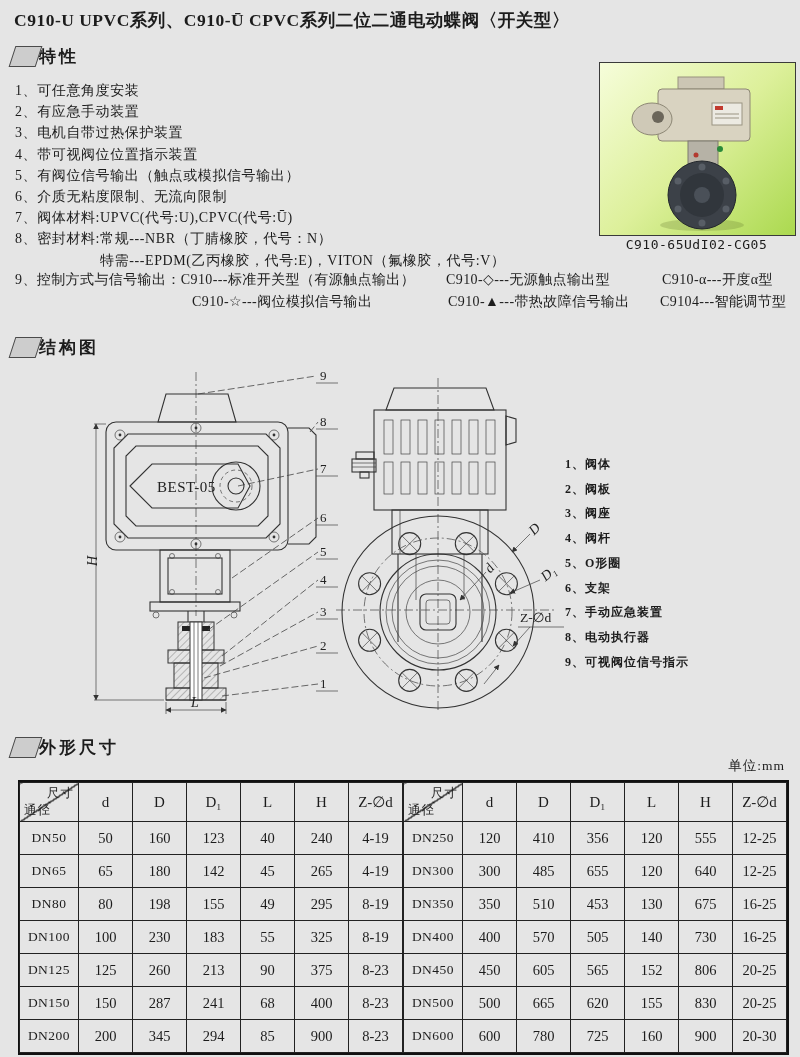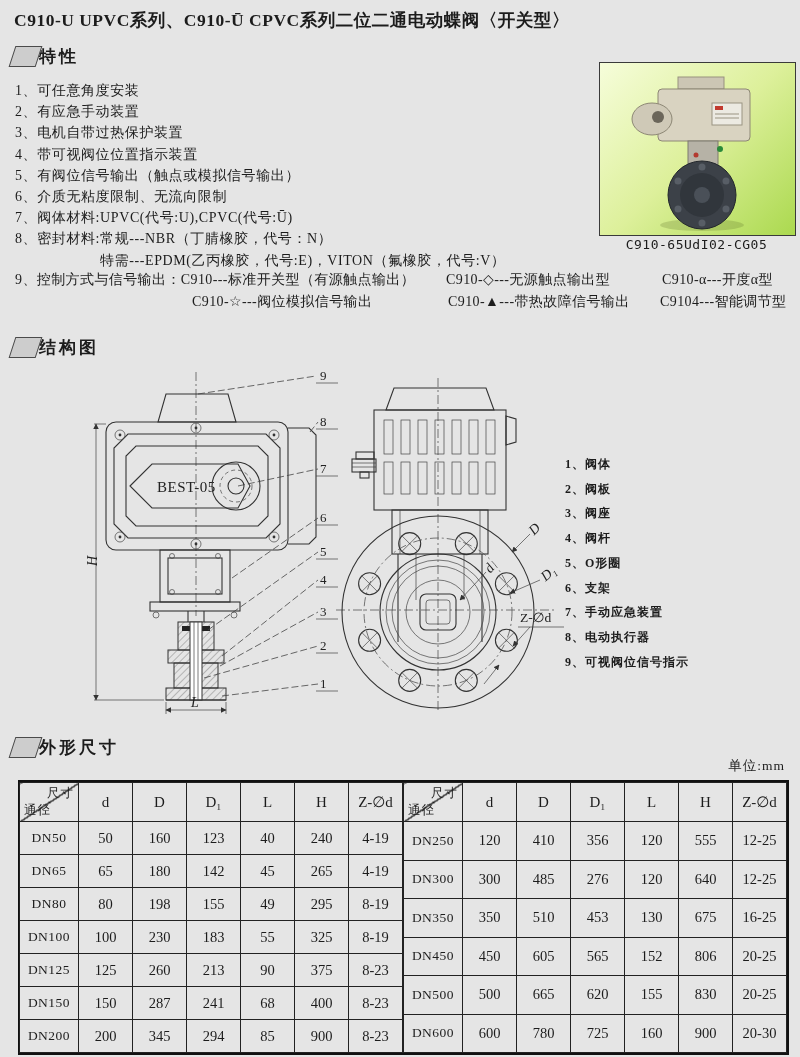--- a/index.html
+++ b/index.html
@@ -460,36 +460,45 @@
             <td>356</td>
             <td>120</td>
             <td>555</td>
             <td>12-25</td>
           </tr>
 
           <tr>
             <td class="dn">DN300</td>
             <td>300</td>
             <td>485</td>
-            <td>276</td>
+            <td>655</td>
             <td>120</td>
             <td>640</td>
             <td>12-25</td>
           </tr>
 
           <tr>
             <td class="dn">DN350</td>
             <td>350</td>
             <td>510</td>
             <td>453</td>
             <td>130</td>
             <td>675</td>
             <td>16-25</td>
           </tr>
 
+          <tr>
+            <td class="dn">DN400</td>
+            <td>400</td>
+            <td>570</td>
+            <td>505</td>
+            <td>140</td>
+            <td>730</td>
+            <td>16-25</td>
+          </tr>
 
           <tr>
             <td class="dn">DN450</td>
             <td>450</td>
             <td>605</td>
             <td>565</td>
             <td>152</td>
             <td>806</td>
             <td>20-25</td>
           </tr>

